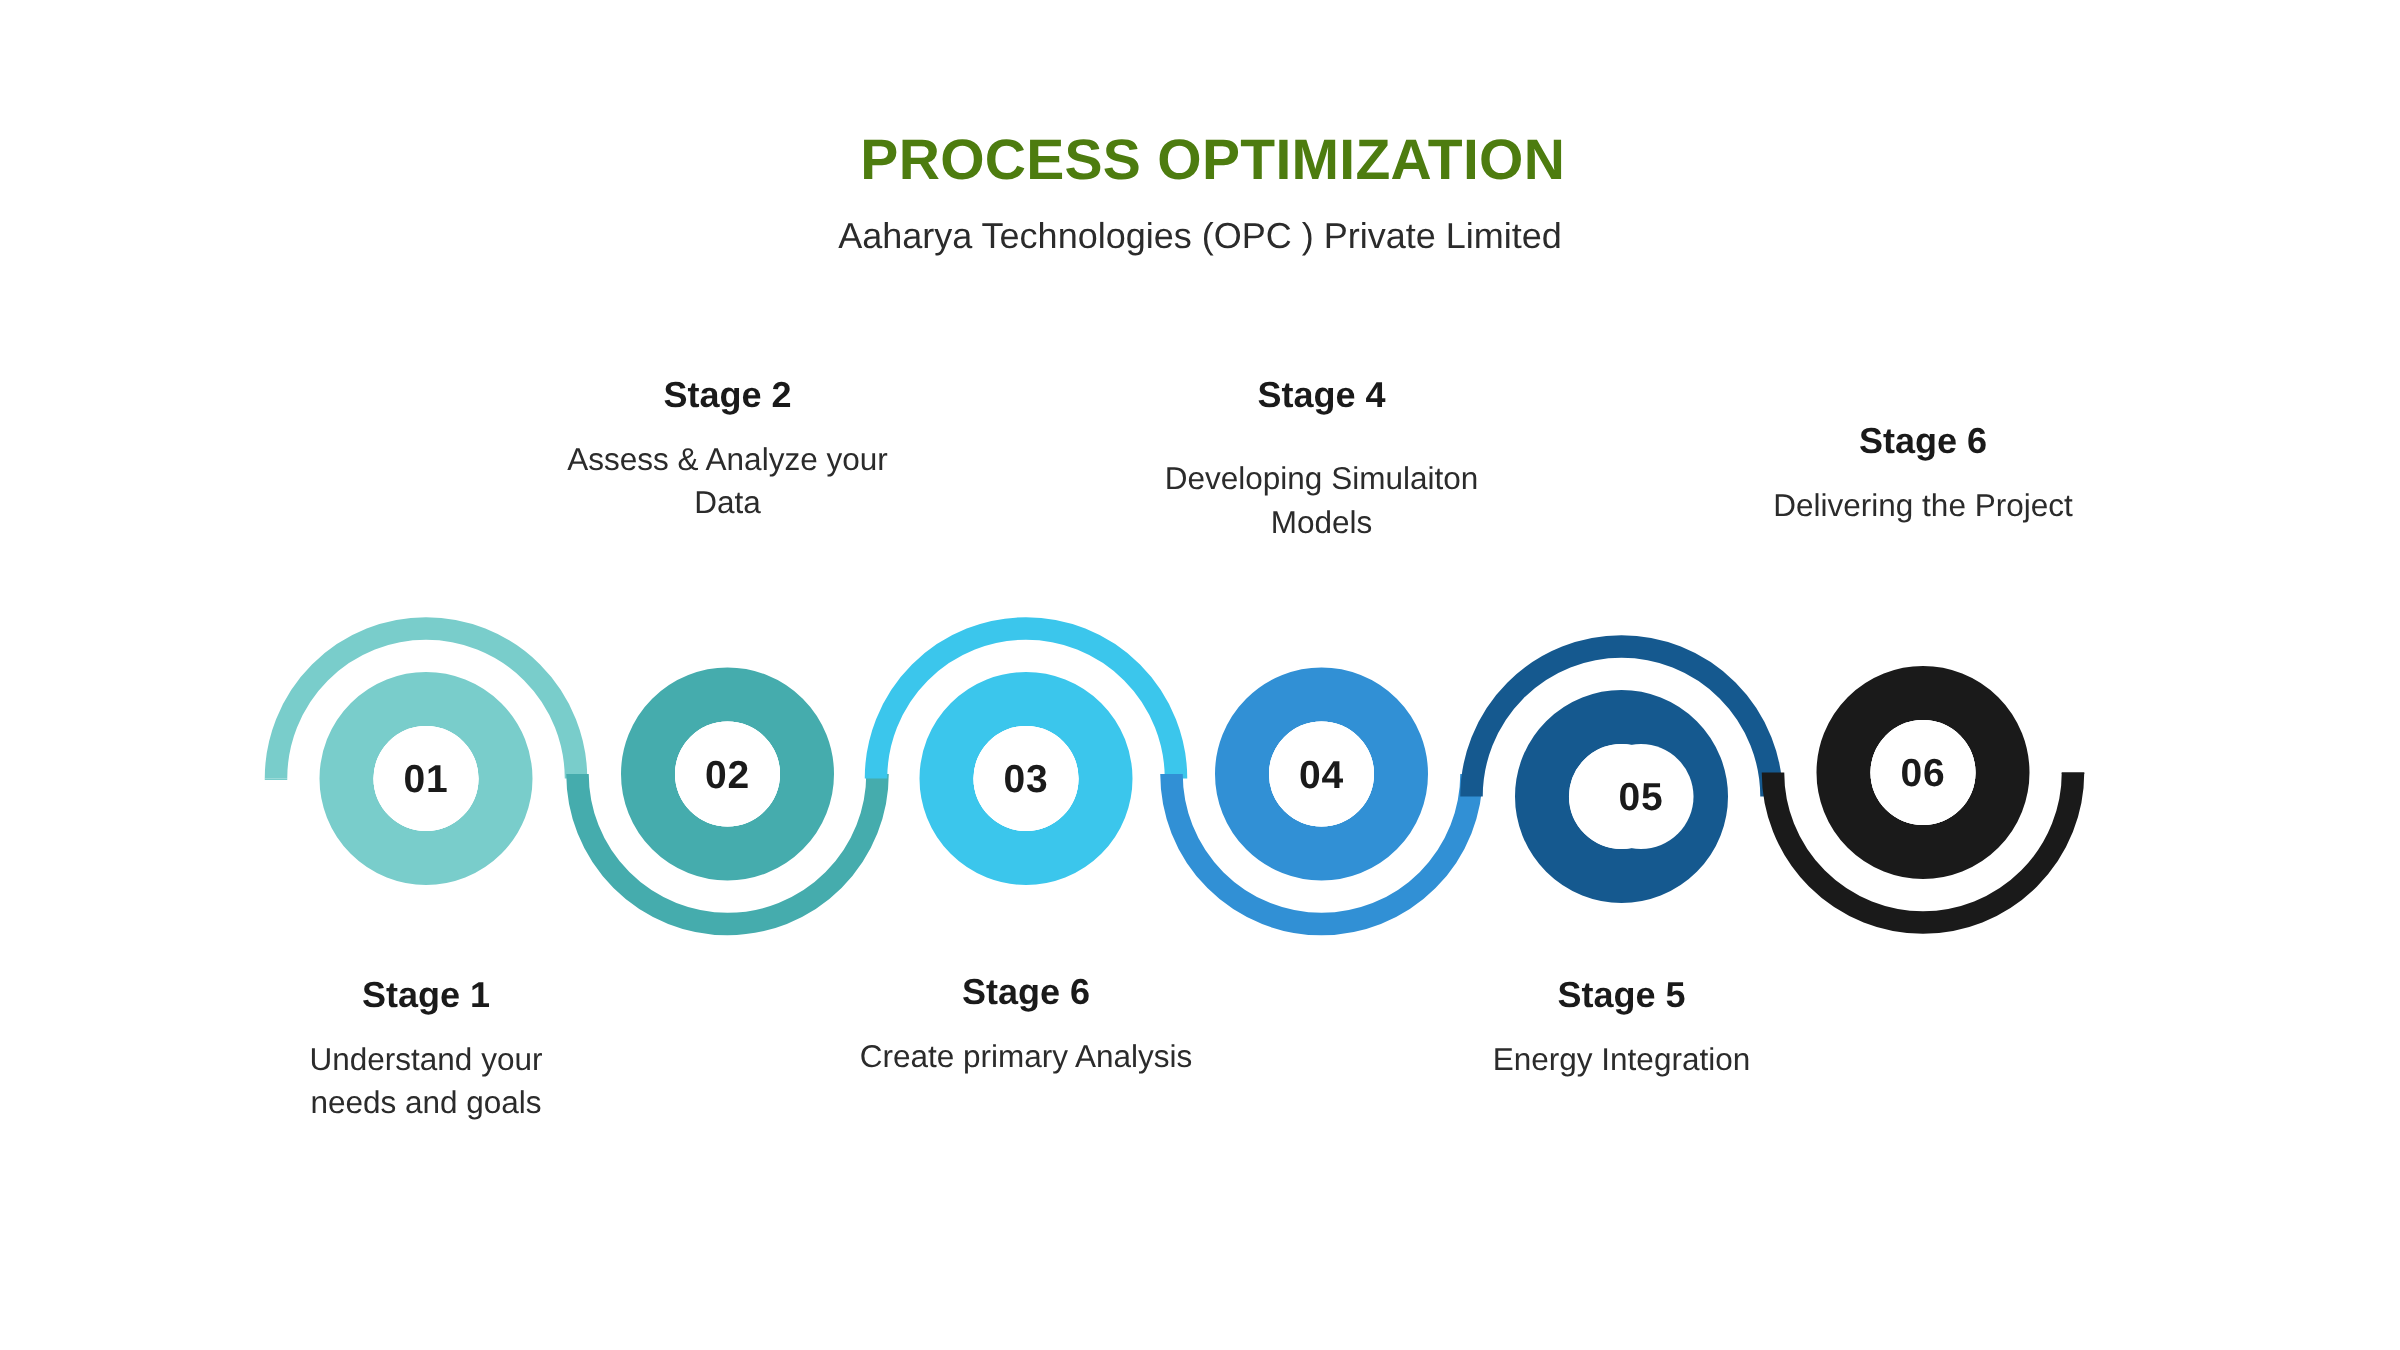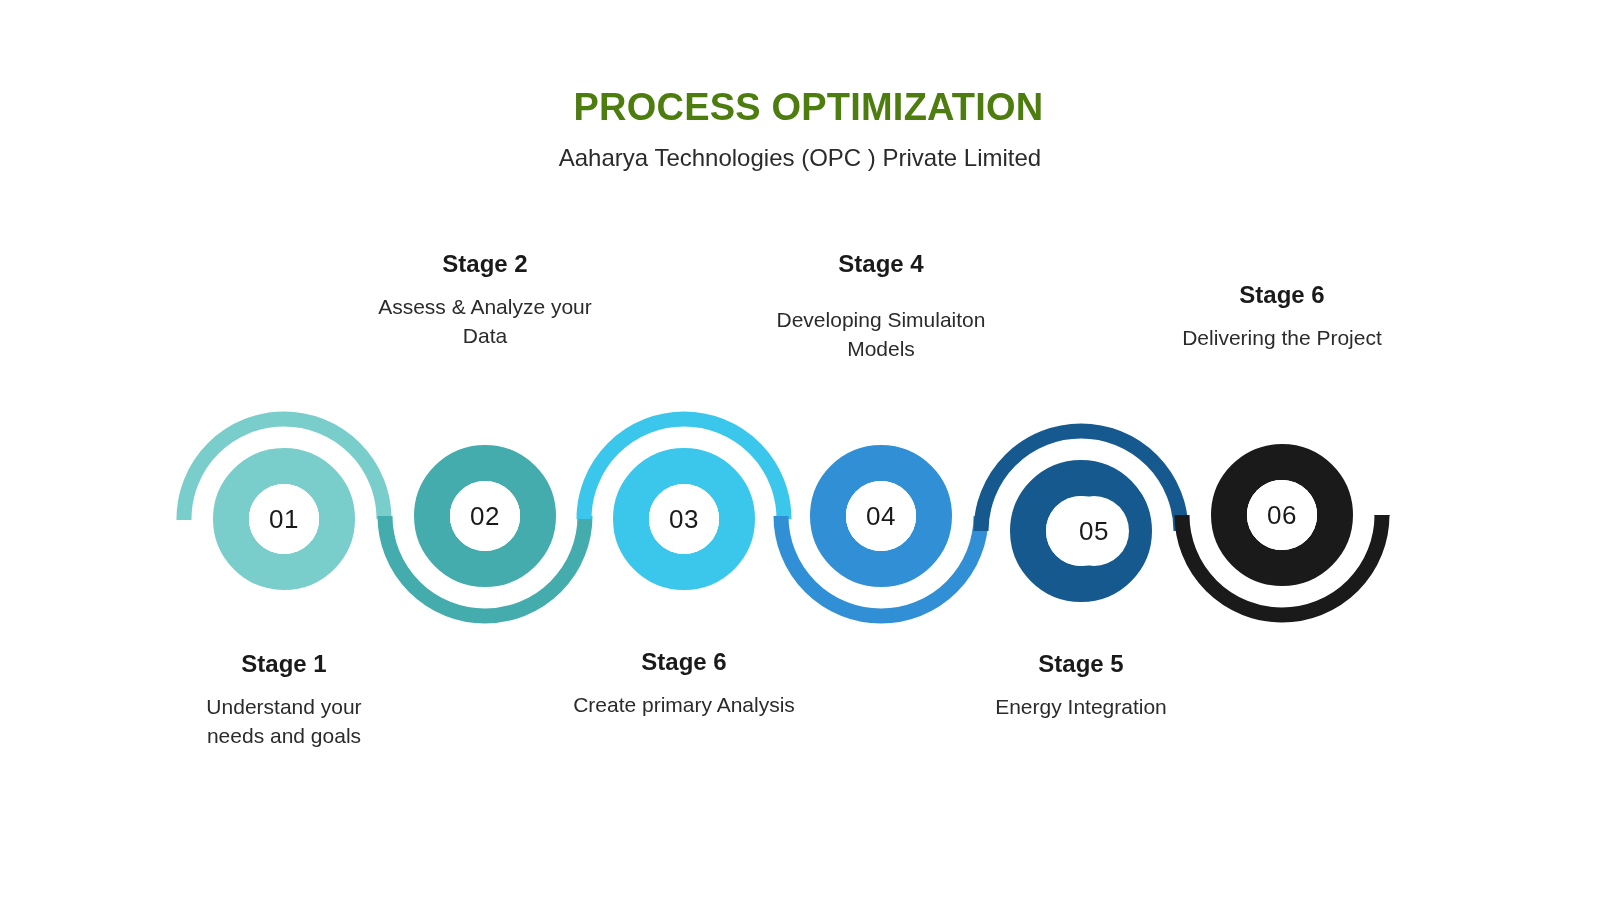--- a/index.html
+++ b/index.html
@@ -63,21 +63,21 @@
     position: absolute;
     transform: translate(-50%, -50%);
     display: flex;
     align-items: center;
     justify-content: center;
     border-radius: 50%;
     background: #ffffff;
   }
   .stage-number {
     font-size: 26px;
-    font-weight: 400;
+    font-weight: 700;
     color: #1a1a1a;
     letter-spacing: 0.5px;
     line-height: 1;
     user-select: none;
   }
 
   
   .stage-label {
     position: absolute;
     transform: translateX(-50%);

